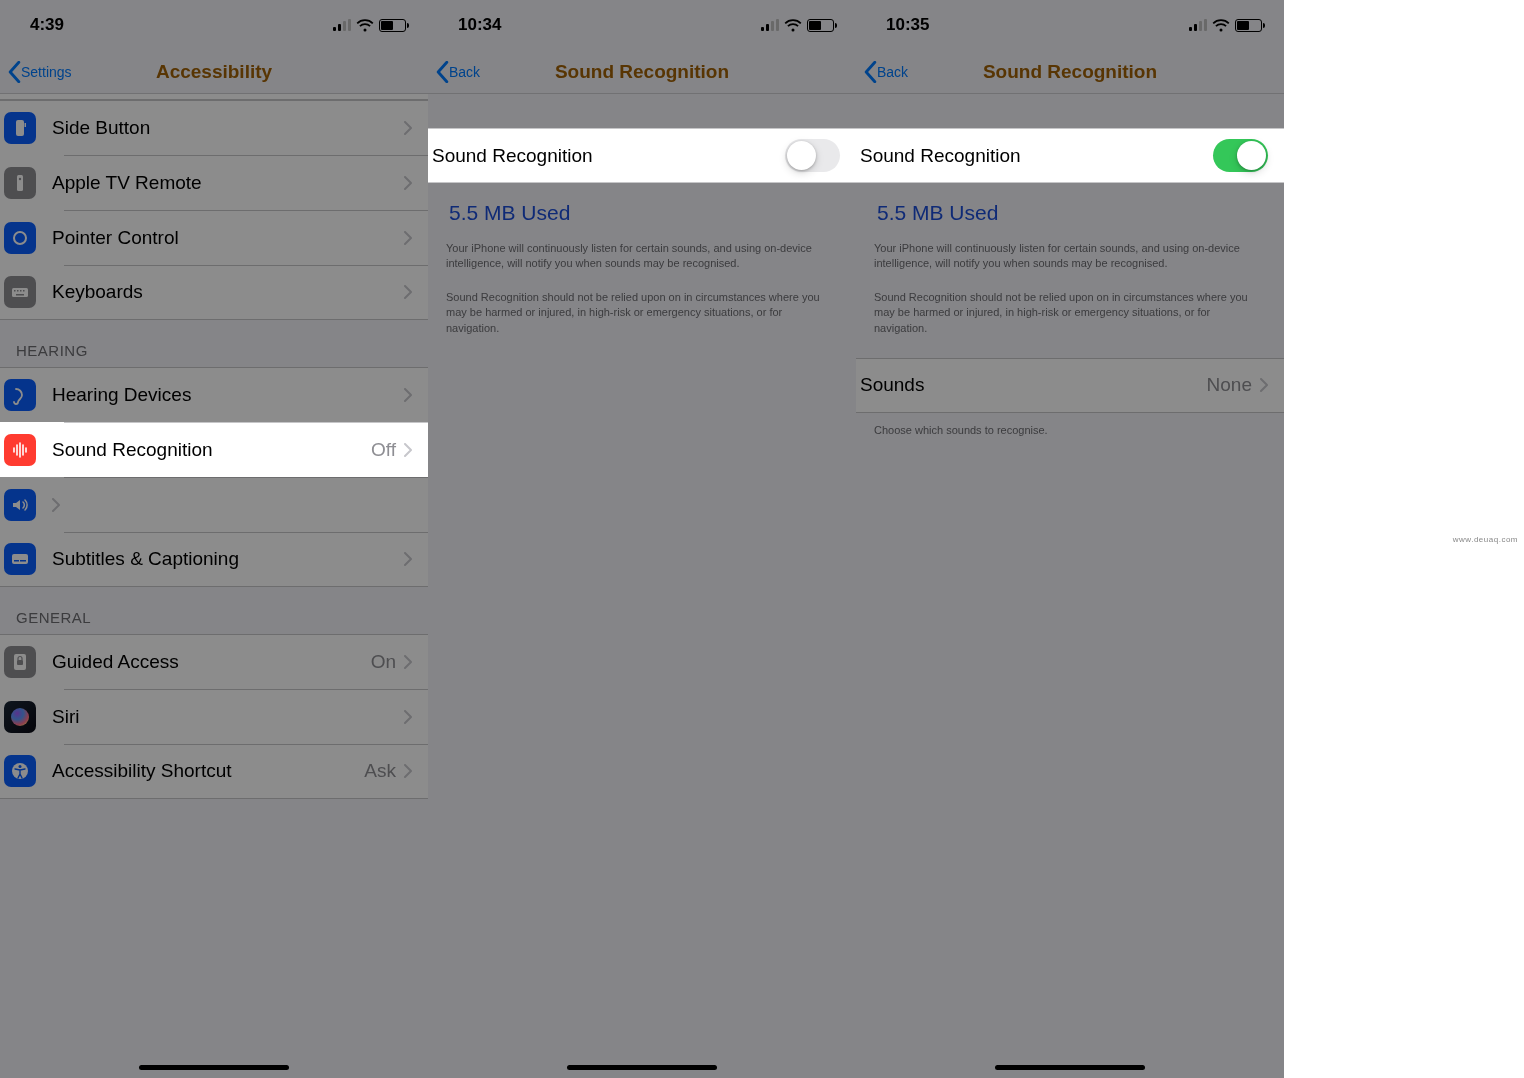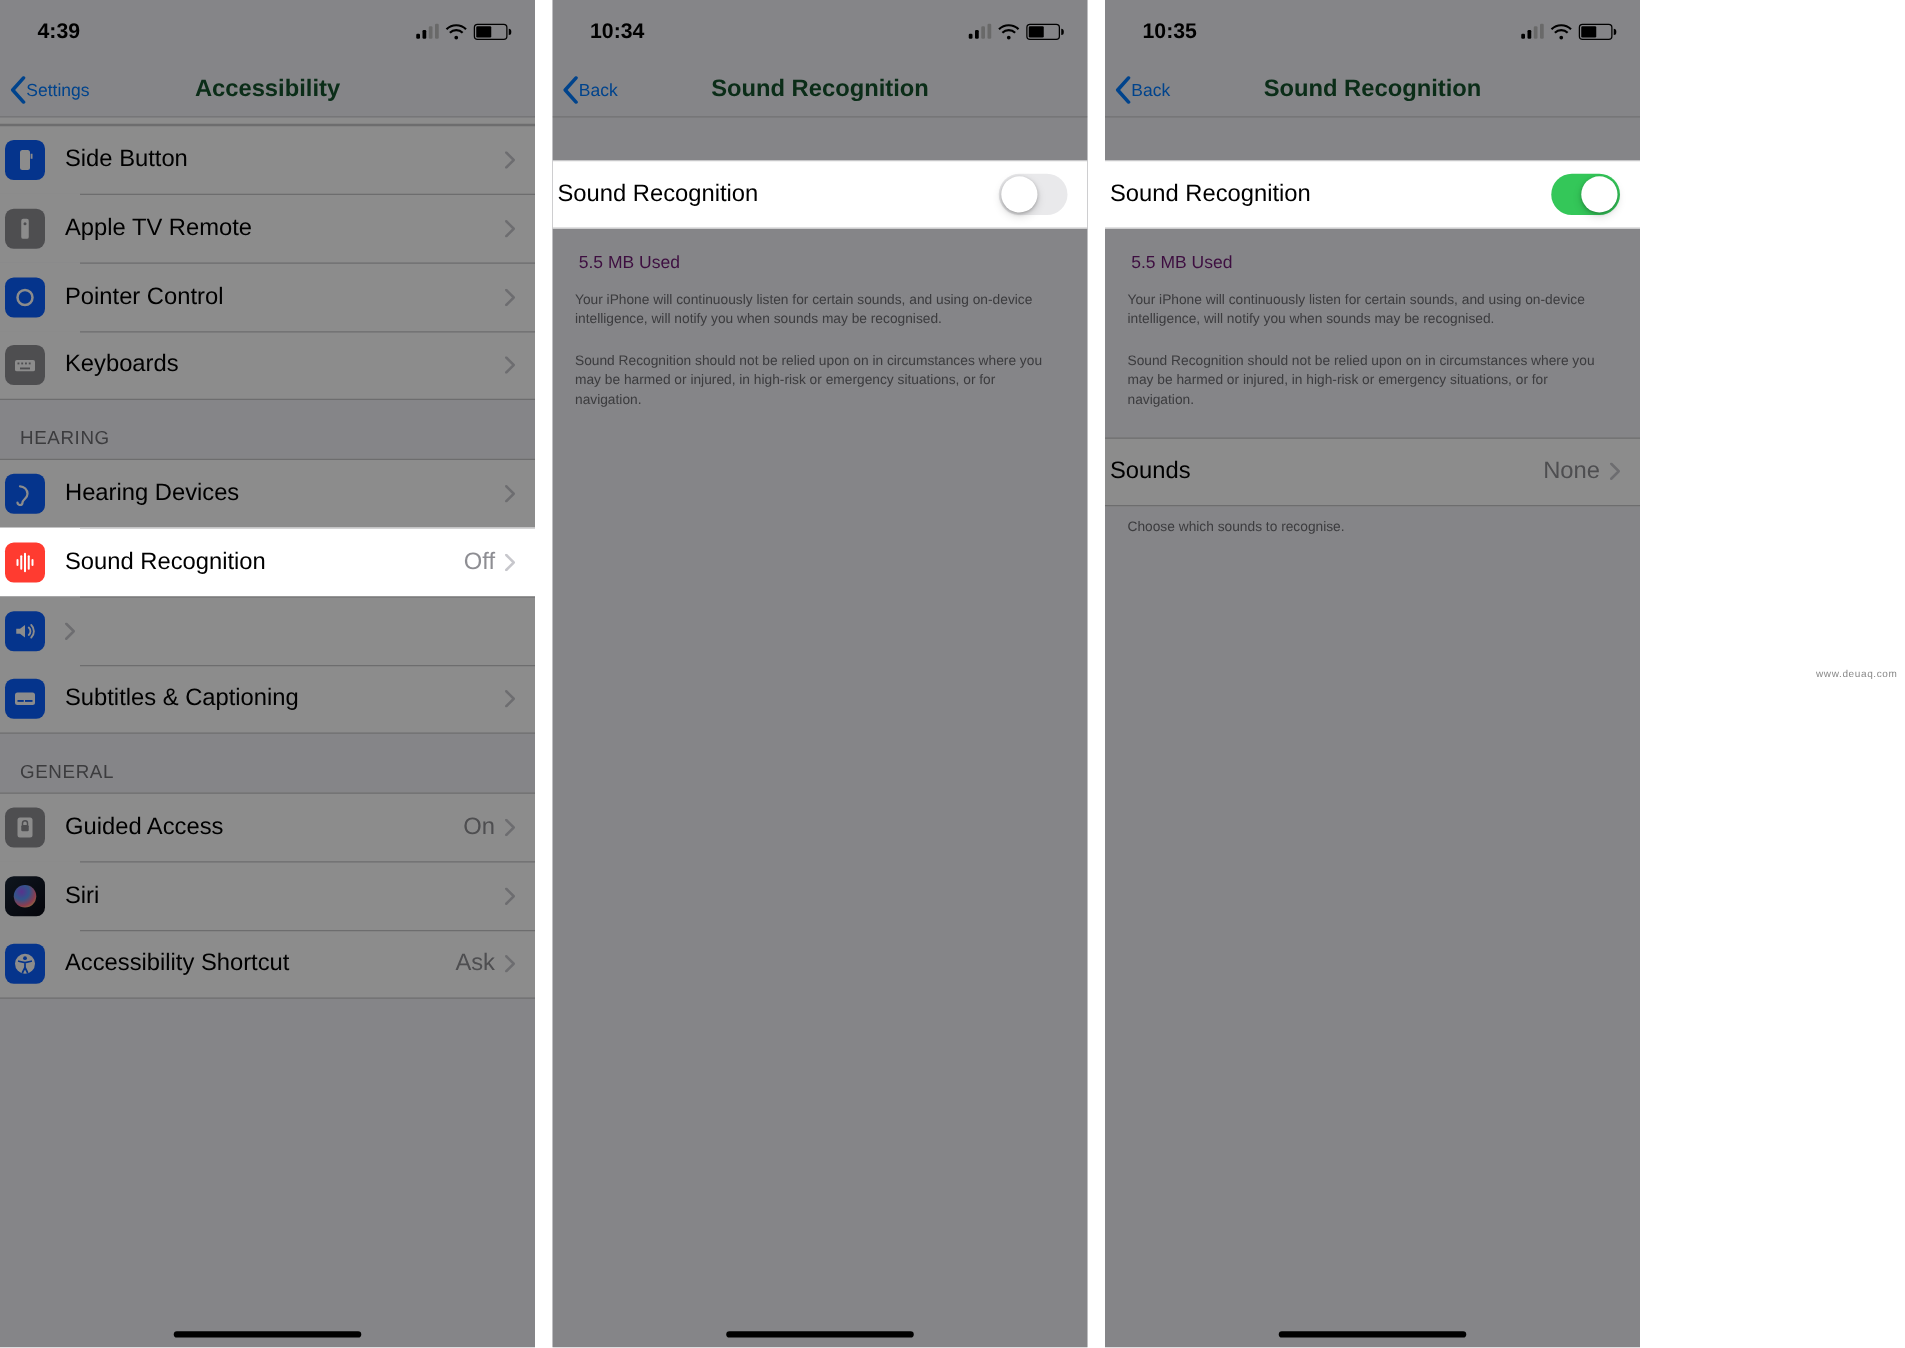--- a/index.html
+++ b/index.html
@@ -1,50 +1,50 @@
 <!DOCTYPE html>
 <html><head>
 <meta charset="utf-8">
 <style>
   * { box-sizing: border-box; margin: 0; padding: 0; font-family: -apple-system, "Helvetica Neue", Helvetica, Arial, sans-serif; -webkit-font-smoothing: antialiased; }
   body { background: #fff; width: 1524px; height: 1078px; display:flex; position:relative; }
   .phone { height: 100%; display:flex; flex-direction:column; background:#f2f2f7; position:relative; }
-  .phone + .phone { margin-left: 14px; }
+  .phone + .phone { }
   .phone.dim::after { content:""; position:absolute; inset:0; background:rgba(0,0,0,0.45); pointer-events:none; }
   .highlight { position:relative; z-index:5; background:#fff; }
   
   .statusbar { height:50px; display:flex; align-items:center; justify-content:space-between; padding:0 22px 0 30px; background:#f2f2f7; font-size:17px; font-weight:600; color:#000; }
   .status-right { display:flex; align-items:center; gap:5px; }
   .signal-bars { display:flex; align-items:flex-end; gap:2px; height:12px; }
   .signal-bars span { width:3px; background:#000; border-radius:1px; }
   .signal-bars span:nth-child(1){height:4px;} .signal-bars span:nth-child(2){height:7px;}
   .signal-bars span:nth-child(3){height:10px; background:#c0c0c0;} .signal-bars span:nth-child(4){height:12px; background:#c0c0c0;}
   .wifi-icon svg { display:block; }
   .battery { width:27px; height:13px; border:1px solid #000; border-radius:3px; position:relative; }
   .battery::after { content:""; position:absolute; right:-4px; top:3px; width:2px; height:5px; background:#000; border-radius:0 2px 2px 0; }
   .battery .level { position:absolute; left:1px; top:1px; bottom:1px; width:48%; background:#000; border-radius:1px; }
   
   .navbar { height:44px; display:flex; align-items:center; justify-content:center; position:relative; background:#f2f2f7; border-bottom:0.5px solid rgba(0,0,0,0.15); }
   .nav-back { position:absolute; left:8px; top:0; bottom:0; display:flex; align-items:center; color:#007aff; font-size:14px; cursor:pointer; }
   .nav-back svg { width:13px; height:22px; }
-  .nav-title { font-size:19px; font-weight:600; color:#14532d; }
+  .nav-title { font-size:19px; font-weight:600; color:#a16207; }
   
   .content { flex:1; overflow:hidden; background:#f2f2f7; }
   .row { display:flex; align-items:center; height:55px; padding:0 16px 0 4px; background:#fff; position:relative; }
   .row + .row::before { content:""; position:absolute; left:64px; right:0; top:0; height:0.5px; background:#c6c6c8; }
   .row .icon { width:32px; height:32px; border-radius:7px; margin-right:16px; display:flex; align-items:center; justify-content:center; flex-shrink:0; }
   .row .label { flex:1; font-size:19px; color:#000; }
   .row .value { font-size:19px; color:#8e8e93; margin-right:8px; }
   .chevron { color:#c7c7cc; }
   .chevron svg { display:block; width:8px; height:14px; }
   .section-header { padding:22px 16px 8px; font-size:15px; color:#6d6d72; text-transform:uppercase; letter-spacing:0.5px; }
   .section-footer { padding:10px 18px 0; font-size:11px; color:#6d6d72; line-height:1.4; }
   .group-first { border-top:0.5px solid #c6c6c8; }
   .group-last { border-bottom:0.5px solid #c6c6c8; }
-  .storage { padding:18px 21px 10px; font-size:14px; color:#701a75; }
+  .storage { padding:18px 21px 10px; font-size:21px; color:#1d4ed8; }
   
   .toggle { width:55px; height:33px; border-radius:33px; position:relative; background:#e9e9eb; }
   .toggle .knob { position:absolute; top:2px; left:2px; width:29px; height:29px; border-radius:50%; background:#fff; box-shadow:0 1px 3px rgba(0,0,0,0.25),0 3px 8px rgba(0,0,0,0.15); transition:none; }
   .toggle.on { background:#34c759; }
   .toggle.on .knob { left:24px; }
   
   .home-indicator { position:absolute; bottom:8px; left:50%; transform:translateX(-50%); width:150px; height:5px; background:#000; border-radius:3px; z-index:6; }
   .watermark { position:absolute; right:6px; bottom:50%; transform:translateY(50%); font-size:8px; color:#888; letter-spacing:0.5px; z-index:20; }
   
   .ic-blue { background:#0a5fff; }

